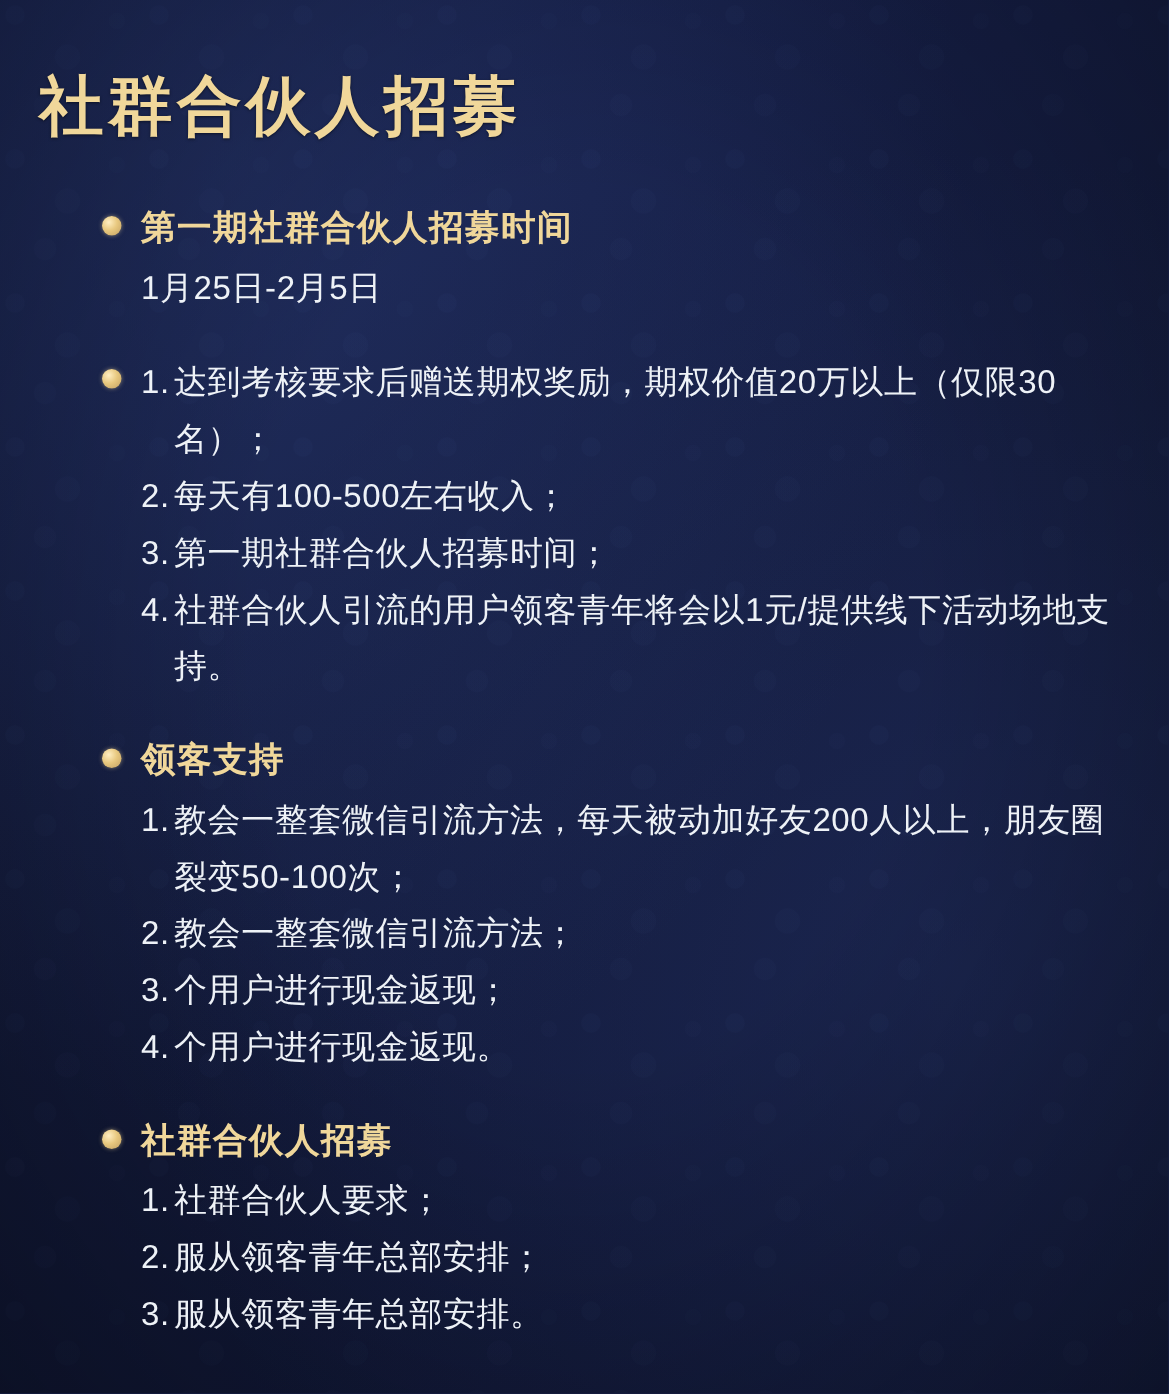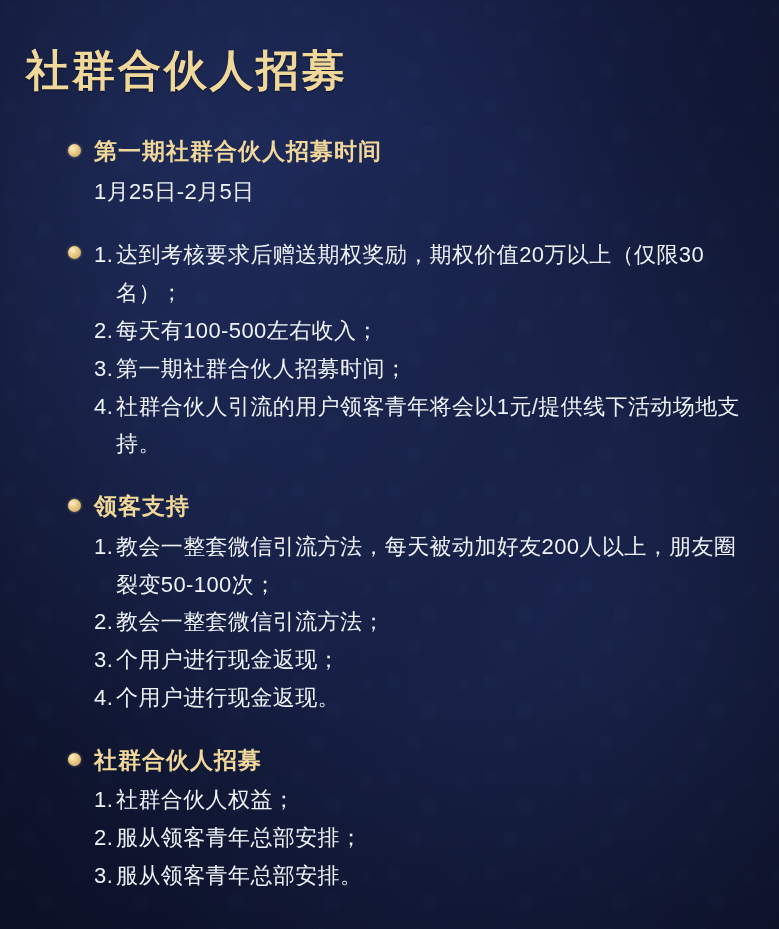--- a/index.html
+++ b/index.html
@@ -174,21 +174,21 @@
         </div>
       </div>
     </div>
 
     <div class="section">
       <span class="bullet"></span>
       <div class="section-head">社群合伙人招募</div>
       <div class="lines">
         <div class="line">
           <span class="num">1.</span>
-          <span class="txt">社群合伙人权益；</span>
+          <span class="txt">社群合伙人要求；</span>
         </div>
         <div class="line">
           <span class="num">2.</span>
           <span class="txt">服从领客青年总部安排；</span>
         </div>
         <div class="line">
           <span class="num">3.</span>
           <span class="txt">服从领客青年总部安排。</span>
         </div>
       </div>

